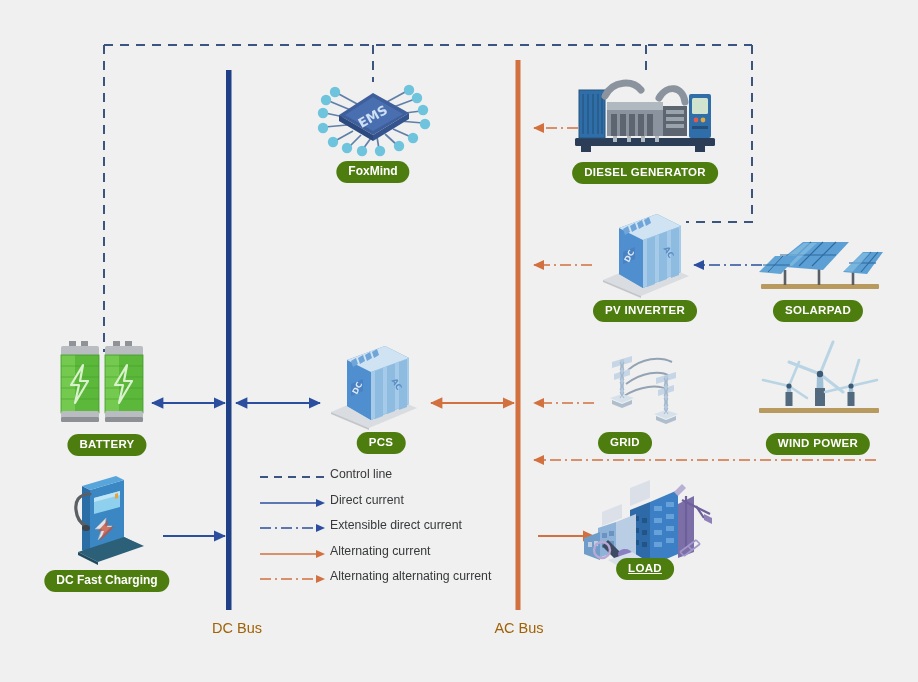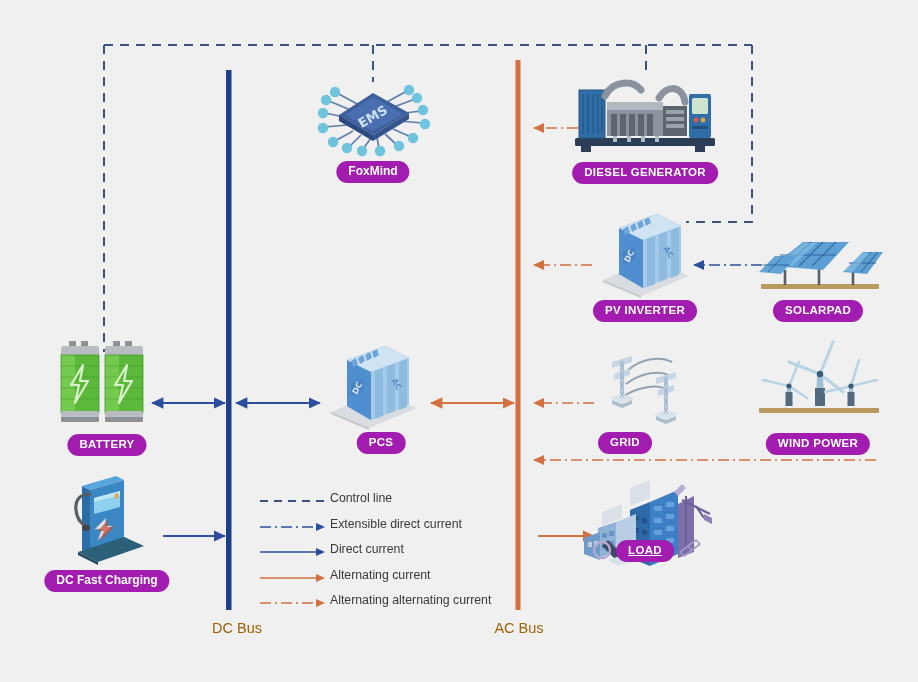--- a/index.html
+++ b/index.html
@@ -7,39 +7,39 @@
     width:918px;height:682px;
     background:#eff0ef;
     font-family:"Liberation Sans",sans-serif;
     overflow:hidden;
     position:relative;
   }
   #stage{position:absolute;left:0;top:0;width:918px;height:682px;}
   svg.layer{position:absolute;left:0;top:0;width:918px;height:682px;overflow:visible;}
   .pill{
     position:absolute;
-    background:#a21caf;color:#ffffff;
+    background:#4d7c0f;color:#ffffff;
     border-radius:11px;
     font-size:11.5px;font-weight:bold;
     letter-spacing:.3px;
     padding:4px 12px 5px 12px;
     white-space:nowrap;
     transform:translateX(-50%);
     text-align:center;
     line-height:1.1;
   }
   .pill.mixedcase{font-size:12px;letter-spacing:0;}
   .buslabel{
     position:absolute;
     transform:translateX(-50%);
     font-size:14.5px;
     color:#a16207;
     white-space:nowrap;
   }
-  .legend{position:absolute;left:258px;top:465px;width:260px;margin-top:24px;}
+  .legend{position:absolute;left:258px;top:465px;width:260px;}
   .legrow{position:relative;height:25.5px;}
   .legtxt{
     position:absolute;left:72px;top:2px;
     font-size:12.3px;color:#37393b;white-space:nowrap;
   }
   .legsvg{position:absolute;left:0;top:6px;width:68px;height:12px;overflow:visible;}
   .iconbox{position:absolute;}
 </style>
 </head>
 <body>
@@ -481,52 +481,52 @@
 
   <div class="pill" style="left:107px;top:434px;">BATTERY</div>
   <div class="pill mixedcase" style="left:107px;top:570px;">DC Fast Charging</div>
   <div class="pill mixedcase" style="left:373px;top:161px;">FoxMind</div>
   <div class="pill" style="left:373px;top:432px;margin-left:8px;">PCS</div>
   <div class="pill" style="left:645px;top:162px;">DIESEL GENERATOR</div>
   <div class="pill" style="left:645px;top:300px;">PV INVERTER</div>
   <div class="pill" style="left:818px;top:300px;">SOLARPAD</div>
   <div class="pill" style="left:625px;top:432px;">GRID</div>
   <div class="pill" style="left:818px;top:433px;">WIND POWER</div>
-  <div class="pill" style="left:645px;top:540px;text-decoration:underline;">LOAD</div>
+  <div class="pill" style="left:645px;top:558px;text-decoration:underline;">LOAD</div>
 
   <div class="buslabel" style="left:237px;top:620px;">DC Bus</div>
   <div class="buslabel" style="left:519px;top:620px;">AC Bus</div>
 
   <div class="legend">
 
     <div class="legrow">
       <svg class="legsvg">
         <line x1="2" y1="6" x2="66" y2="6" stroke="#3c5480" stroke-width="2" stroke-dasharray="8 6"></line>
       </svg>
       <span class="legtxt">Control line</span>
+    </div>
+
+    <div class="legrow">
+      <svg class="legsvg">
+        <line x1="2" y1="6" x2="60" y2="6" stroke="#2b4f9e" stroke-width="1.6"></line>
+        <path d="M58,2 L67,6 L58,10 z" fill="#2b4f9e"></path>
+      </svg>
+      <span class="legtxt">Direct current</span>
     </div>
 
     <div class="legrow">
       <svg class="legsvg">
         <line x1="2" y1="6" x2="60" y2="6" stroke="#2b4f9e" stroke-width="1.6" stroke-dasharray="11 4 2 4"></line>
         <path d="M58,2 L67,6 L58,10 z" fill="#2b4f9e"></path>
       </svg>
       <span class="legtxt">Extensible direct current</span>
     </div>
 
     <div class="legrow">
       <svg class="legsvg">
-        <line x1="2" y1="6" x2="60" y2="6" stroke="#2b4f9e" stroke-width="1.6"></line>
-        <path d="M58,2 L67,6 L58,10 z" fill="#2b4f9e"></path>
-      </svg>
-      <span class="legtxt">Direct current</span>
-    </div>
-
-    <div class="legrow">
-      <svg class="legsvg">
         <line x1="2" y1="6" x2="60" y2="6" stroke="#d2703f" stroke-width="1.6"></line>
         <path d="M58,2 L67,6 L58,10 z" fill="#d2703f"></path>
       </svg>
       <span class="legtxt">Alternating current</span>
     </div>
 
     <div class="legrow">
       <svg class="legsvg">
         <line x1="2" y1="6" x2="60" y2="6" stroke="#d2703f" stroke-width="1.6" stroke-dasharray="11 4 2 4"></line>
         <path d="M58,2 L67,6 L58,10 z" fill="#d2703f"></path>

